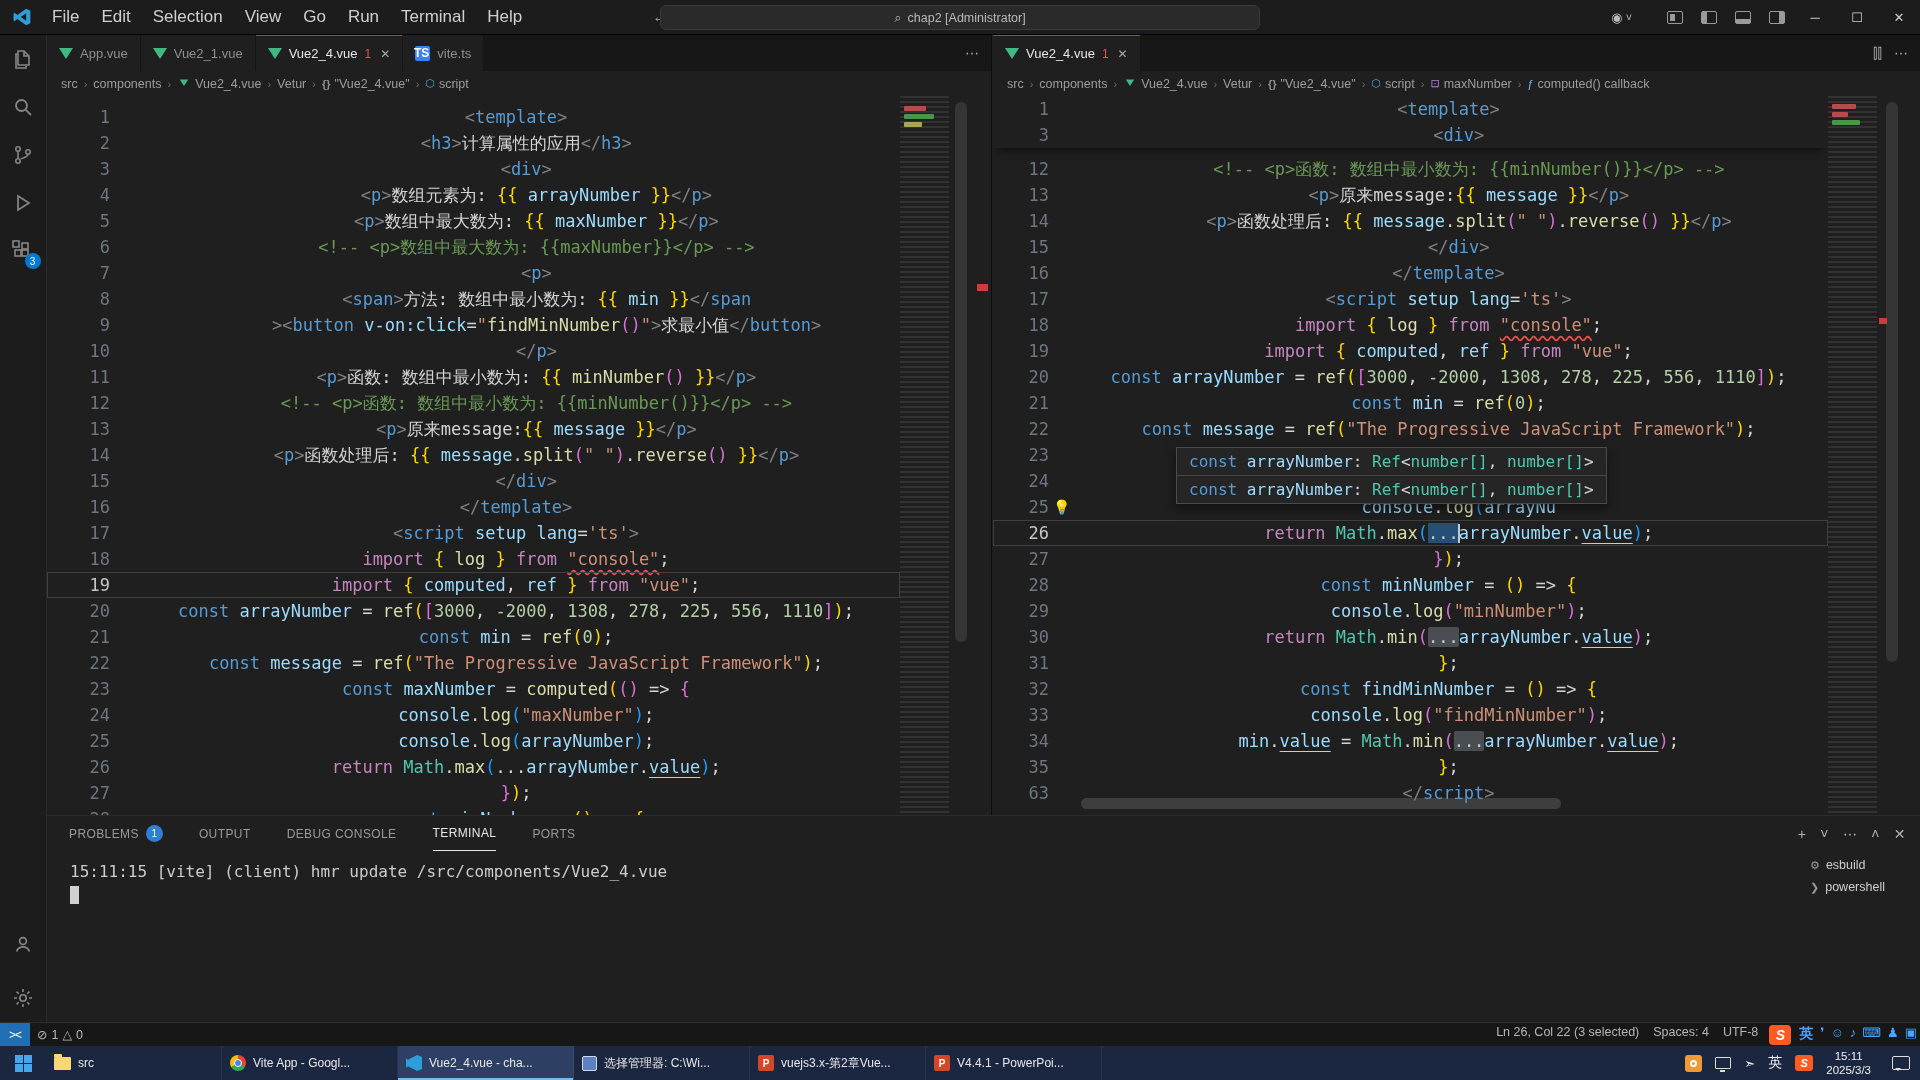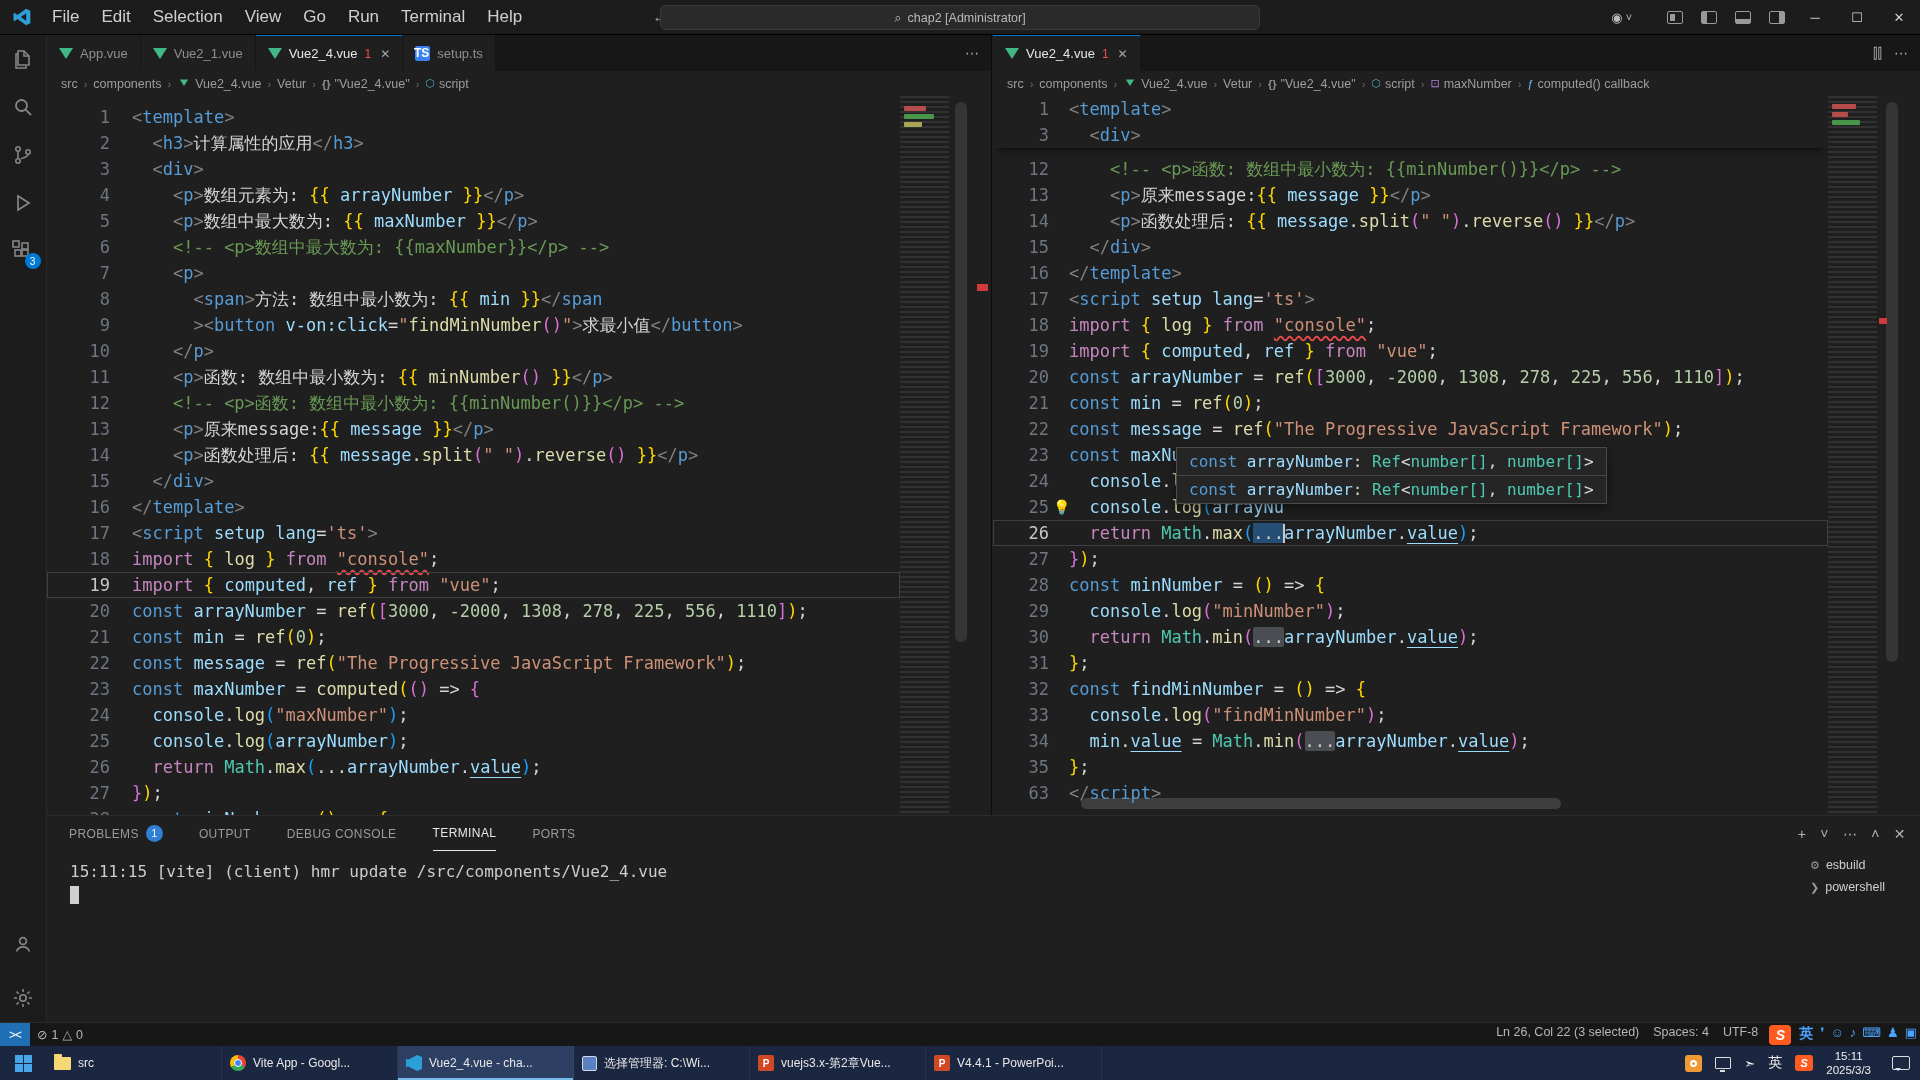--- a/index.html
+++ b/index.html
@@ -55,21 +55,21 @@
   .editor { position:relative; height:719px; overflow:hidden; background:#1f1f1f; }
   .lines { position:relative; }
   .gl .lines { padding-top:8px; width:853px; }
   .gr .lines { padding-top:60px; width:835px; }
   .line { display:flex; height:26px; line-height:26px; font-family:"DejaVu Sans Mono", monospace; font-size:17px; position:relative; }
   .ln { color:#6e7681; text-align:right; flex:none; user-select:none; }
   .gl .ln { width:63px; padding-right:0; }
   .gl .code { padding-left:22px; }
   .gr .ln { width:56px; }
   .gr .code { padding-left:20px; }
-  .code { white-space:pre; flex:1; }
+  .code { white-space:pre; flex:1;text-align:center; }
   .line.cur { outline:1px solid #3f3f3f; outline-offset:-1px; }
   .line.cur .ln { color:#c6c6c6; }
   .bulb { position:absolute; left:60px; top:0; color:#ffcc00; font-size:14px; }
 
   .t-pn{color:#808080}.t-tg{color:#569cd6}.t-tx{color:#d4d4d4}.t-at{color:#9cdcfe}
   .t-st{color:#ce9178}.t-cm{color:#6a9955}.t-kw{color:#c586c0}.t-cn{color:#569cd6}
   .t-vr{color:#9cdcfe}.t-fn{color:#dcdcaa}.t-nm{color:#b5cea8}.t-cl{color:#4ec9b0}
   .t-b1{color:#ffd700}.t-b2{color:#da70d6}.t-b3{color:#179fff}
   .t-lk{color:#9cdcfe;text-decoration:underline;text-underline-offset:4px}
   .t-sq{text-decoration:underline wavy #f14c4c;text-underline-offset:4px}
@@ -238,21 +238,21 @@
           <span>Vue2_1.vue</span>
         </div>
         <div class="tab active">
           <span class="vue-ico"></span>
           <span>Vue2_4.vue</span>
           <span class="mod">1</span>
           <span class="cls">✕</span>
         </div>
         <div class="tab">
           <span class="ts-ico">TS</span>
-          <span>setup.ts</span>
+          <span>vite.ts</span>
         </div>
         <div class="tab-actions">
           <span>⋯</span>
         </div>
       </div>
     <div class="crumbs" id="crumbsL">
         <span class="crumb">
           <span>src</span>
         </span>
         <span class="crumb-sep">›</span>

